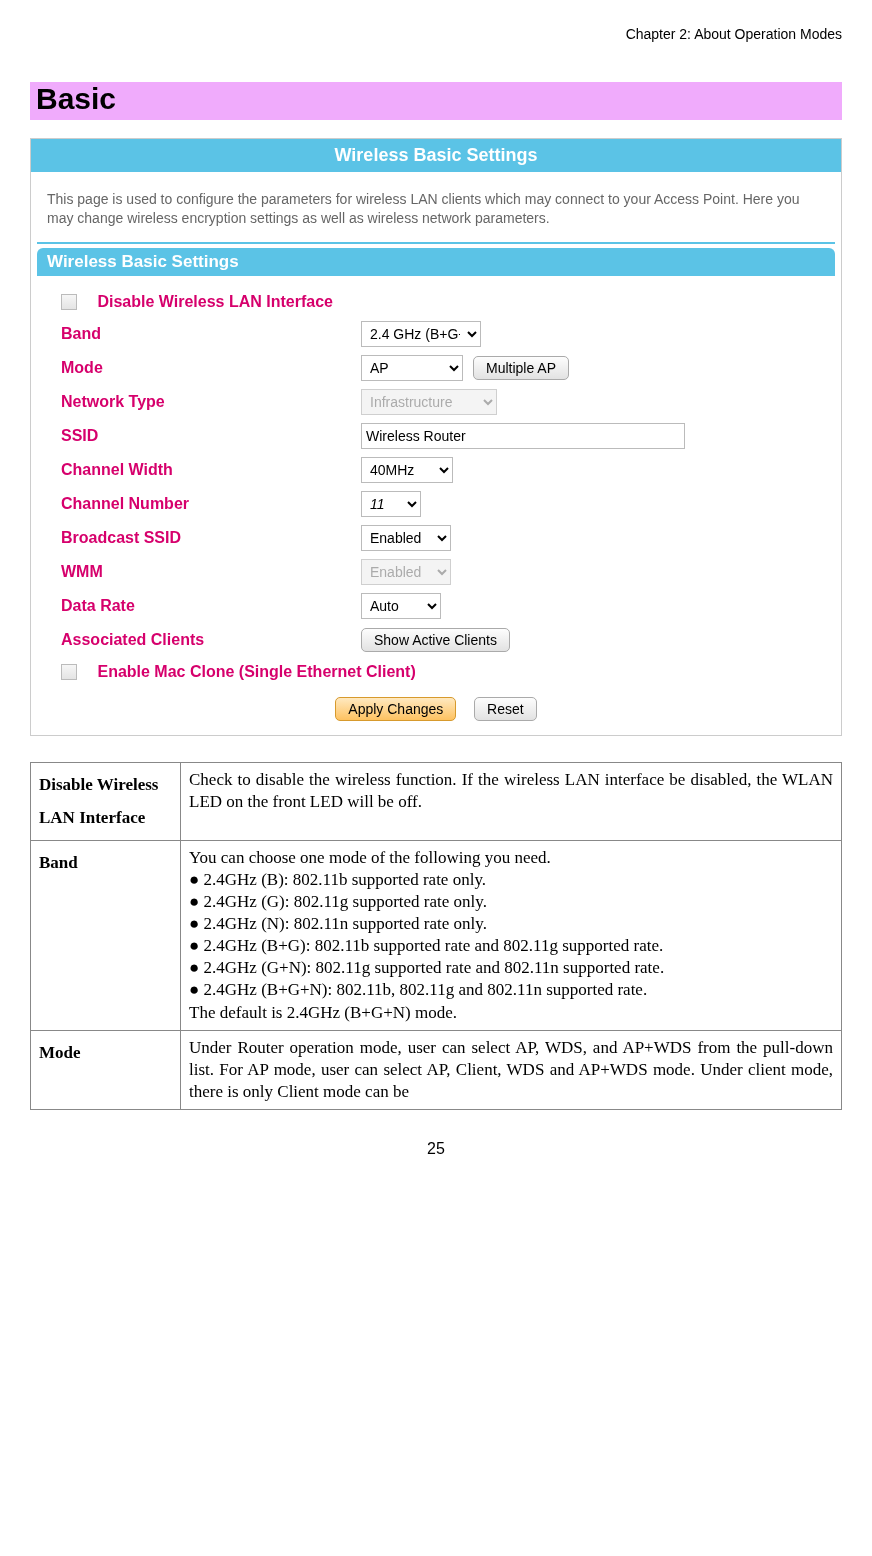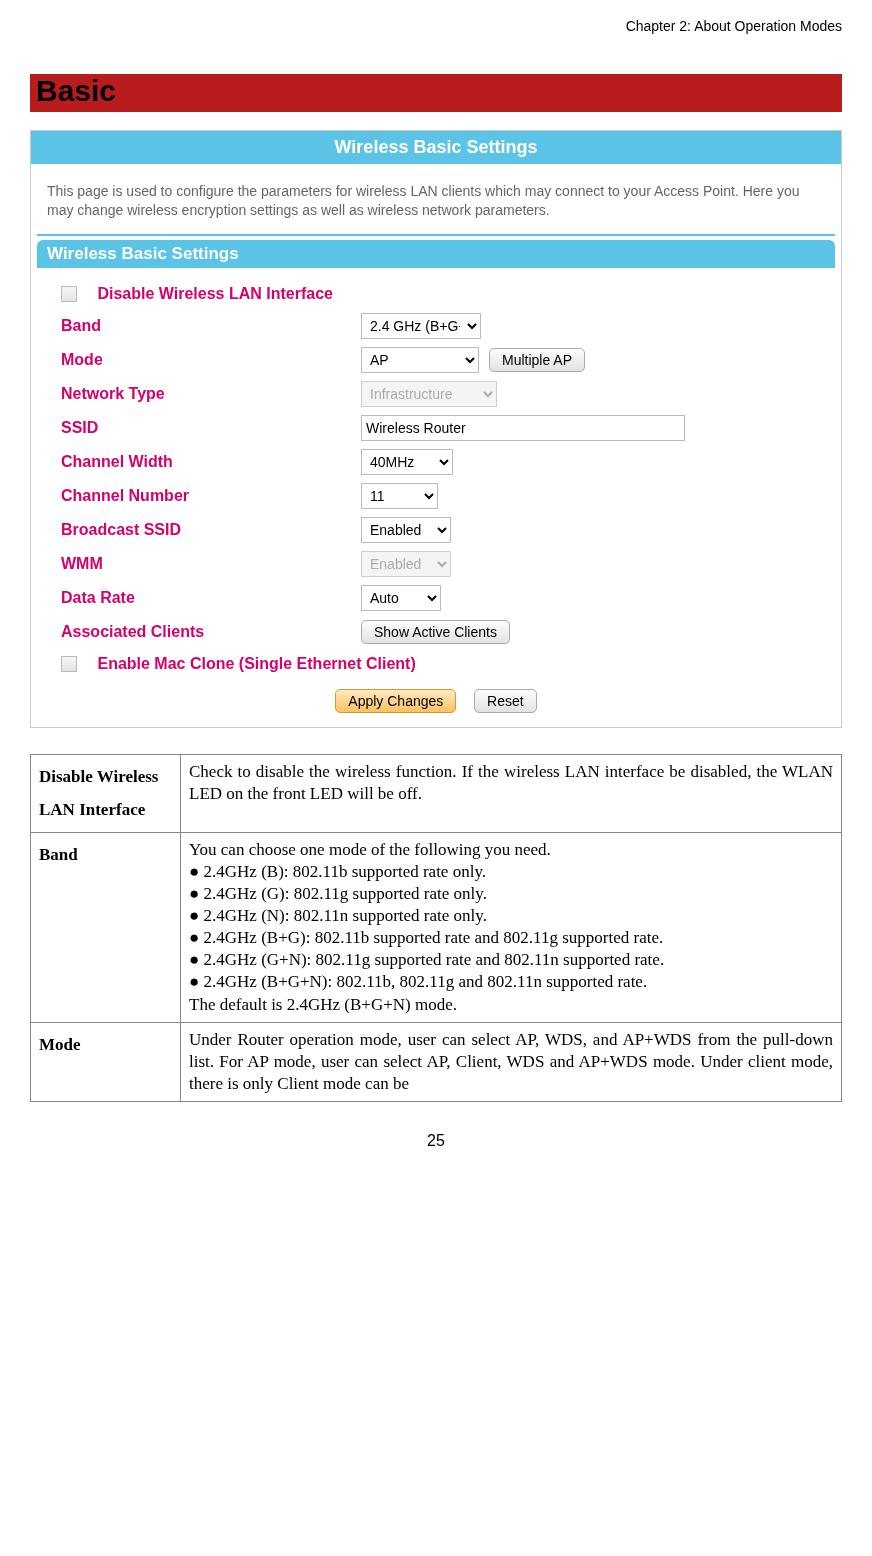--- a/index.html
+++ b/index.html
@@ -6,37 +6,38 @@
   body {
     margin: 0;
     padding: 0;
     font-family: Arial, Helvetica, sans-serif;
     background: #fff;
     color: #000;
     width: 872px;
   }
   .page {
     padding: 0 30px 30px 30px;
+    margin-top: 8px;
   }
   .chapter {
     text-align: right;
     font-size: 14px;
     padding: 18px 0 40px 0;
   }
   .black-bar {
     background: #000;
     color: #fff;
     font-size: 42px;
     font-weight: bold;
     padding: 2px 6px;
     letter-spacing: 1px;
     font-family: Arial, sans-serif;
   }
   .gray-bar {
-    background: #b91c1c;
+    background: #f0abfc;
     color: #000;
     font-size: 30px;
     font-weight: bold;
     padding: 0 6px 4px 6px;
     font-family: Arial, sans-serif;
   }
   .spacer-sm { height: 18px; }
   .screenshot {
     border: 1px solid #ccc;
     background: #fff;
@@ -194,21 +195,21 @@
       <div class="form-ctl">
         <select style="width:120px;">
           <option>2.4 GHz (B+G+N)</option>
         </select>
       </div>
     </div>
 
     <div class="form-row">
       <div class="form-label">Mode</div>
       <div class="form-ctl">
-        <select style="width:118px;">
+        <select style="width:102px;">
           <option>AP</option>
         </select>
         <button class="btn">Multiple AP</button>
       </div>
     </div>
 
     <div class="form-row">
       <div class="form-label">Network Type</div>
       <div class="form-ctl">
         <select disabled="" style="width:136px;">
@@ -229,21 +230,21 @@
       <div class="form-ctl">
         <select style="width:92px;">
           <option>40MHz</option>
         </select>
       </div>
     </div>
 
     <div class="form-row">
       <div class="form-label">Channel Number</div>
       <div class="form-ctl">
-        <select style="width:77px;">
+        <select style="width:60px;font-style:italic;">
           <option>11</option>
         </select>
       </div>
     </div>
 
     <div class="form-row">
       <div class="form-label">Broadcast SSID</div>
       <div class="form-ctl">
         <select style="width:90px;">
           <option>Enabled</option>

